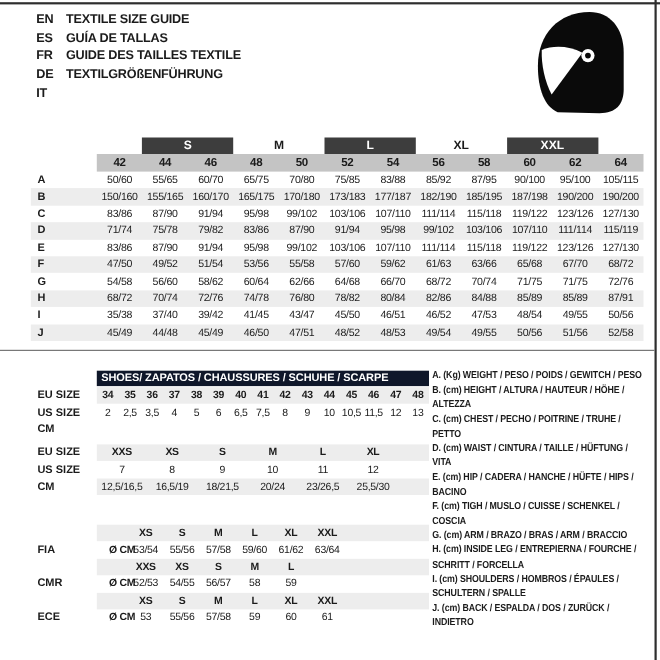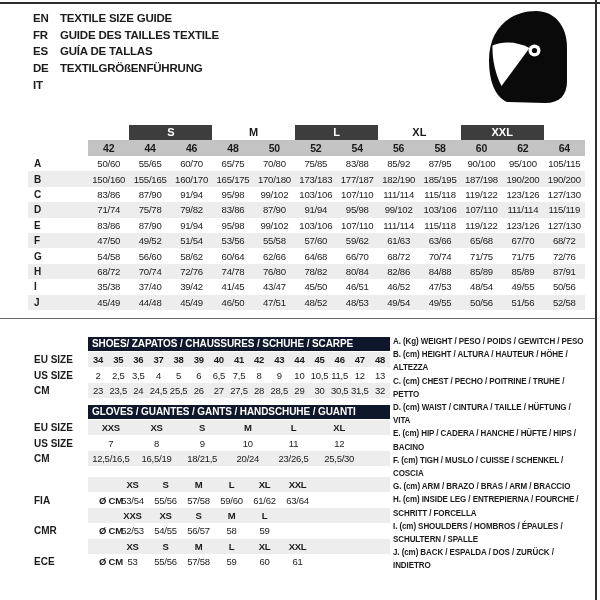--- a/index.html
+++ b/index.html
@@ -61,26 +61,26 @@
 <div class="border-top"></div>
 <div class="border-right"></div>
 <div class="divider"></div>
 
 <div id="langs">
     <div class="lang-row">
       <div class="lang-code">EN</div>
       <div class="lang-title">TEXTILE SIZE GUIDE</div>
     </div>
     <div class="lang-row">
+      <div class="lang-code">ES</div>
+      <div class="lang-title">GUÍA DE TALLAS</div>
+    </div>
+    <div class="lang-row">
       <div class="lang-code">FR</div>
       <div class="lang-title">GUIDE DES TAILLES TEXTILE</div>
-    </div>
-    <div class="lang-row">
-      <div class="lang-code">ES</div>
-      <div class="lang-title">GUÍA DE TALLAS</div>
     </div>
     <div class="lang-row">
       <div class="lang-code">DE</div>
       <div class="lang-title">TEXTILGRÖßENFÜHRUNG</div>
     </div>
     <div class="lang-row">
       <div class="lang-code">IT</div>
     </div>
   </div>
 
@@ -333,44 +333,23 @@
         <div class="bcell">9</div>
         <div class="bcell">10</div>
         <div class="bcell">10,5</div>
         <div class="bcell">11,5</div>
         <div class="bcell">12</div>
         <div class="bcell">13</div>
       </div>
     </div>
     <div class="brow">
       <div class="lcell rowlabel">CM</div>
-      <div class="bwrap shoes-grid striped">
-        <div class="bcell">23</div>
-        <div class="bcell">23,5</div>
-        <div class="bcell">24</div>
-        <div class="bcell">24,5</div>
-        <div class="bcell">25,5</div>
-        <div class="bcell">26</div>
-        <div class="bcell">27</div>
-        <div class="bcell">27,5</div>
-        <div class="bcell">28</div>
-        <div class="bcell">28,5</div>
-        <div class="bcell">29</div>
-        <div class="bcell">30</div>
-        <div class="bcell">30,5</div>
-        <div class="bcell">31,5</div>
-        <div class="bcell">32</div>
-      </div>
     </div>
   </div>
 <div id="gloves" class="btable">
-    <div class="brow titlerow">
-      <div class="lcell"></div>
-      <div class="btitle">GLOVES / GUANTES / GANTS / HANDSCHUHE / GUANTI</div>
-    </div>
     <div class="brow">
       <div class="lcell rowlabel">EU SIZE</div>
       <div class="bwrap gloves-grid striped">
         <div class="bcell bold">XXS</div>
         <div class="bcell bold">XS</div>
         <div class="bcell bold">S</div>
         <div class="bcell bold">M</div>
         <div class="bcell bold">L</div>
         <div class="bcell bold">XL</div>
       </div>

